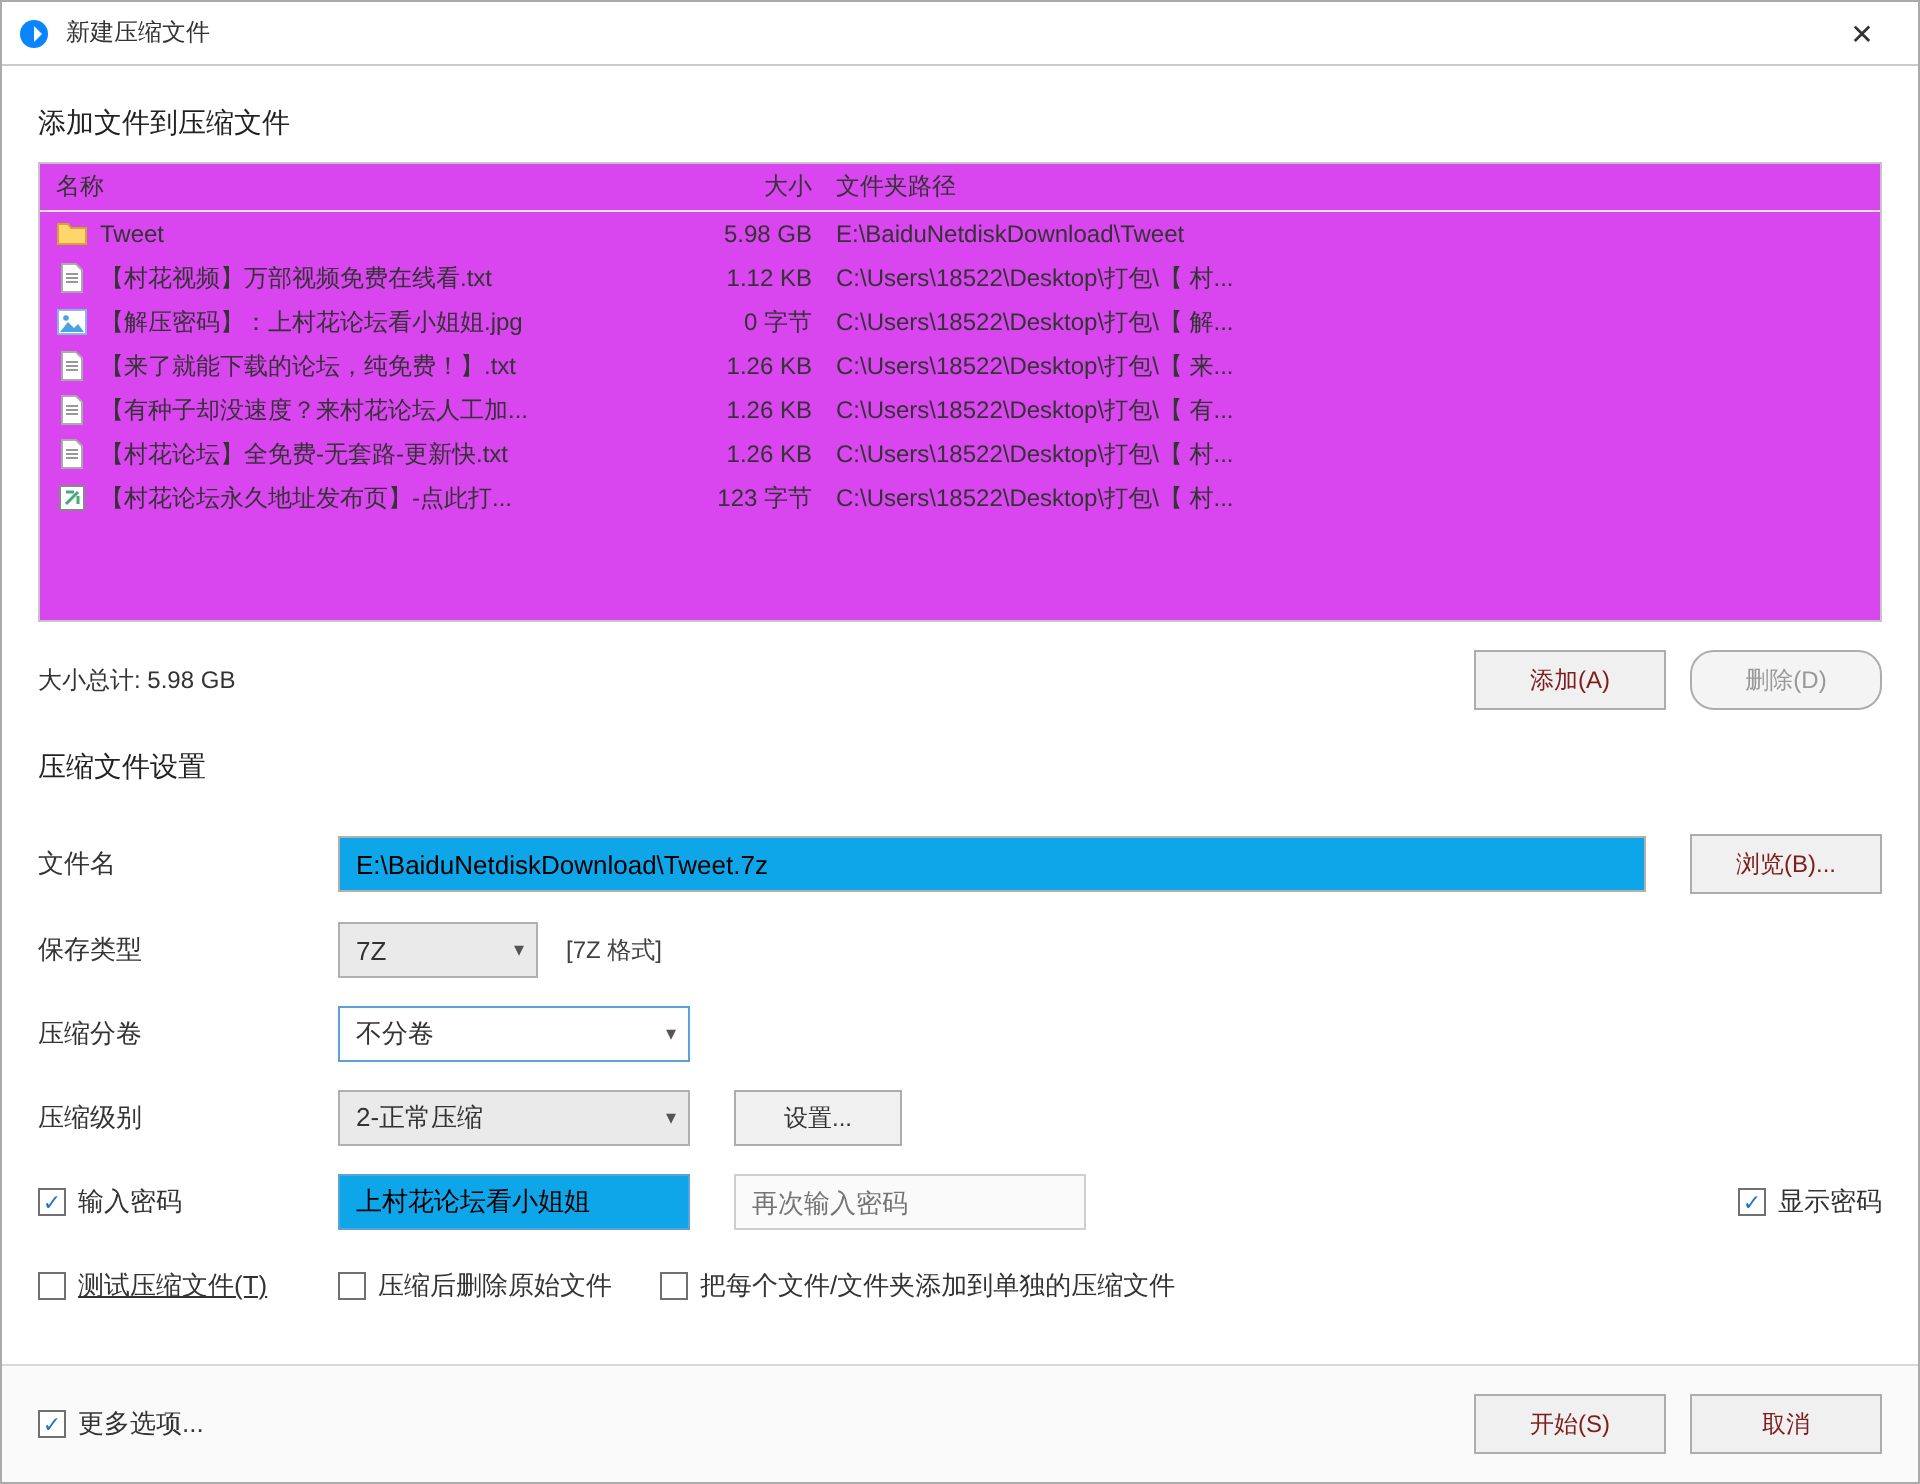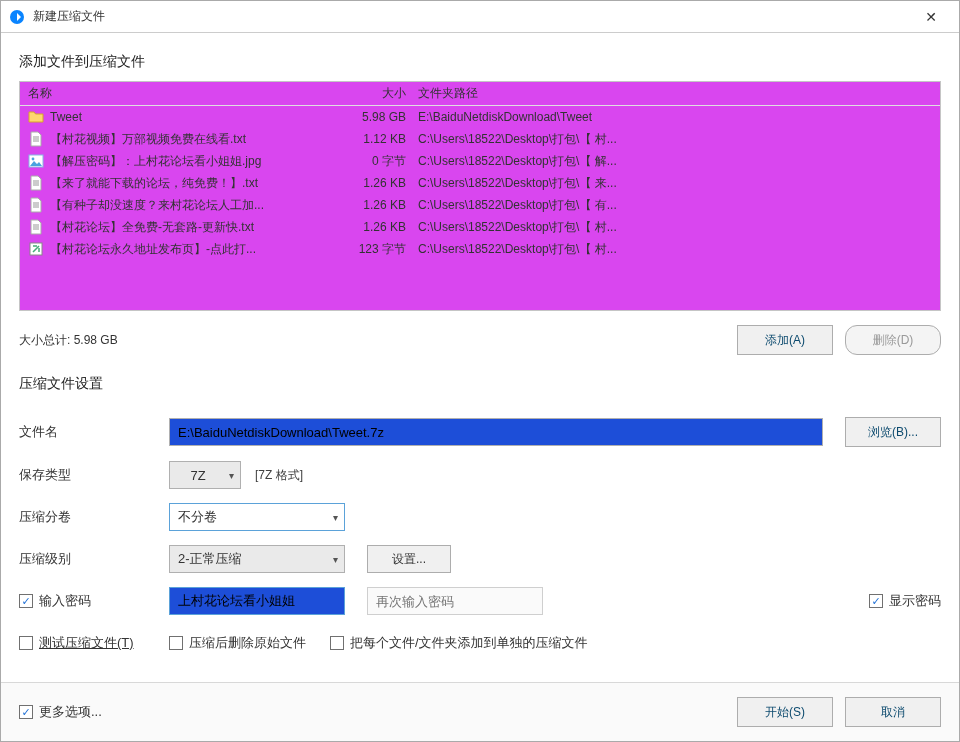--- a/index.html
+++ b/index.html
@@ -21,32 +21,32 @@
   .filehead, .filerow { display:flex; align-items:center; padding:2px 8px; }
   .filehead { height:24px; color:#333; border-bottom:1px solid #e0e0e0; }
   .col-name { flex:0 0 310px; overflow:hidden; white-space:nowrap; text-overflow:ellipsis; display:flex; align-items:center; }
   .col-size { flex:0 0 80px; text-align:right; padding-right:12px; white-space:nowrap; }
   .col-path { flex:1; overflow:hidden; white-space:nowrap; text-overflow:ellipsis; }
   .filerow { height:22px; }
   .ficon { width:16px; height:16px; margin-right:6px; display:inline-flex; align-items:center; justify-content:center; }
 
   .totalbar { display:flex; align-items:center; margin:14px 0 8px 0; }
   .totalbar .spacer { flex:1; }
-  .btn { min-width:96px; height:30px; padding:0 14px; border:1px solid #adadad; background:#f0f0f0; display:inline-flex; align-items:center; justify-content:center; cursor:pointer; margin-left:12px; color:#0c4a6e; }
+  .btn { min-width:96px; height:30px; padding:0 14px; border:1px solid #adadad; background:#f0f0f0; display:inline-flex; align-items:center; justify-content:center; cursor:pointer; margin-left:12px; color:#7f1d1d; }
   .btn.disabled { color:#999; background:#f4f4f4; cursor:default;border-radius:12px; }
 
   .settings { margin-top:12px; }
   .formrow { display:flex; align-items:center; margin-top:14px; min-height:28px; }
   .label-col { flex:0 0 150px; color:#333; font-size:13px; }
 
-  .textinput { height:28px; border:1px solid #b0b0b0; padding:0 8px; background:#1d4ed8; font-size:13px; }
+  .textinput { height:28px; border:1px solid #b0b0b0; padding:0 8px; background:#0ea5e9; font-size:13px; }
   .filename-input { flex:1; }
   .select { height:28px; border:1px solid #b0b0b0; background:#eaeaea; padding:0 22px 0 8px; position:relative; display:inline-flex; align-items:center; cursor:pointer; font-size:13px; }
   .select::after { content:"▾"; position:absolute; right:6px; color:#555; font-size:10px; }
-  .select.sel-sm { width:72px;justify-content:center; }
+  .select.sel-sm { width:100px; }
   .select.sel-md { width:176px; }
   .select.blue-border { border-color:#5ba2d9; background:#fff; }
 
   .link { color:#404040; margin-left:14px; cursor:pointer; }
   .smallbtn { height:28px; min-width:84px; padding:0 14px; border:1px solid #adadad; background:#f0f0f0; display:inline-flex; align-items:center; justify-content:center; cursor:pointer; margin-left:22px; }
 
   .pw-input { width:176px; border:1px solid #5ba2d9; }
   .pw2-input { width:176px; color:#aaa; border:1px solid #cfcfcf; background:#fafafa; margin-left:22px; }
 
   .chk { display:inline-flex; align-items:center; cursor:pointer; font-size:13px; }

